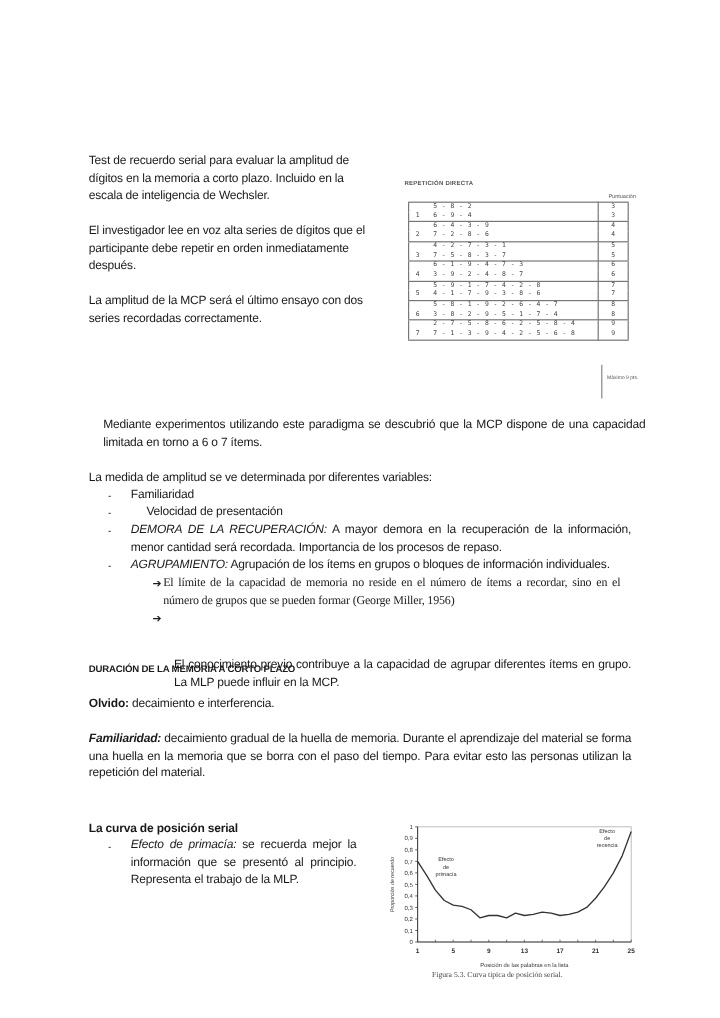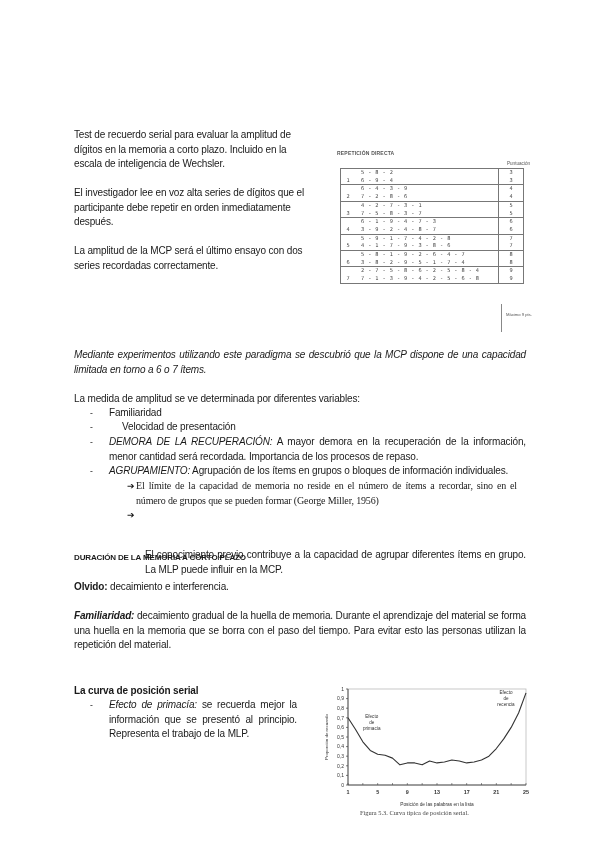--- a/index.html
+++ b/index.html
@@ -114,21 +114,21 @@
           <td class="num">7</td>
           <td class="seq">7 - 1 - 3 - 9 - 4 - 2 - 5 - 6 - 8</td>
           <td class="sc">9</td>
         </tr>
       </tbody>
   </table>
   <div class="max-line"></div>
   <div class="max-label">Máximo 9 pts.</div>
 </div>
 
-<div class="p just" style="left:74px; top:348px; width:452px;font-style:italic;">Mediante experimentos utilizando este paradigma se descubrió que la MCP dispone de una capacidad limitada en torno a 6 o 7 ítems.</div>
+<div class="p just" style="left:86px; top:348px; width:452px;">Mediante experimentos utilizando este paradigma se descubrió que la MCP dispone de una capacidad limitada en torno a 6 o 7 ítems.</div>
 <div class="p" style="left:74px; top:392px; width:452px;">La medida de amplitud se ve determinada por diferentes variables:</div>
 
 <div class="dash" style="left:90px; top:406px;">-</div>
 <div class="p" style="left:109px; top:406px;">Familiaridad</div>
 
 <div class="dash" style="left:90px; top:420px;">-</div>
 <div class="p" style="left:122px; top:420px;">Velocidad de presentación</div>
 
 <div class="dash" style="left:90px; top:435px;">-</div>
 <div class="p just" style="left:109px; top:435px; width:417px;"><span class="ital">DEMORA DE LA RECUPERACIÓN:</span><span> A mayor demora en la recuperación de la información, menor cantidad será recordada. Importancia de los procesos de repaso.</span></div>

